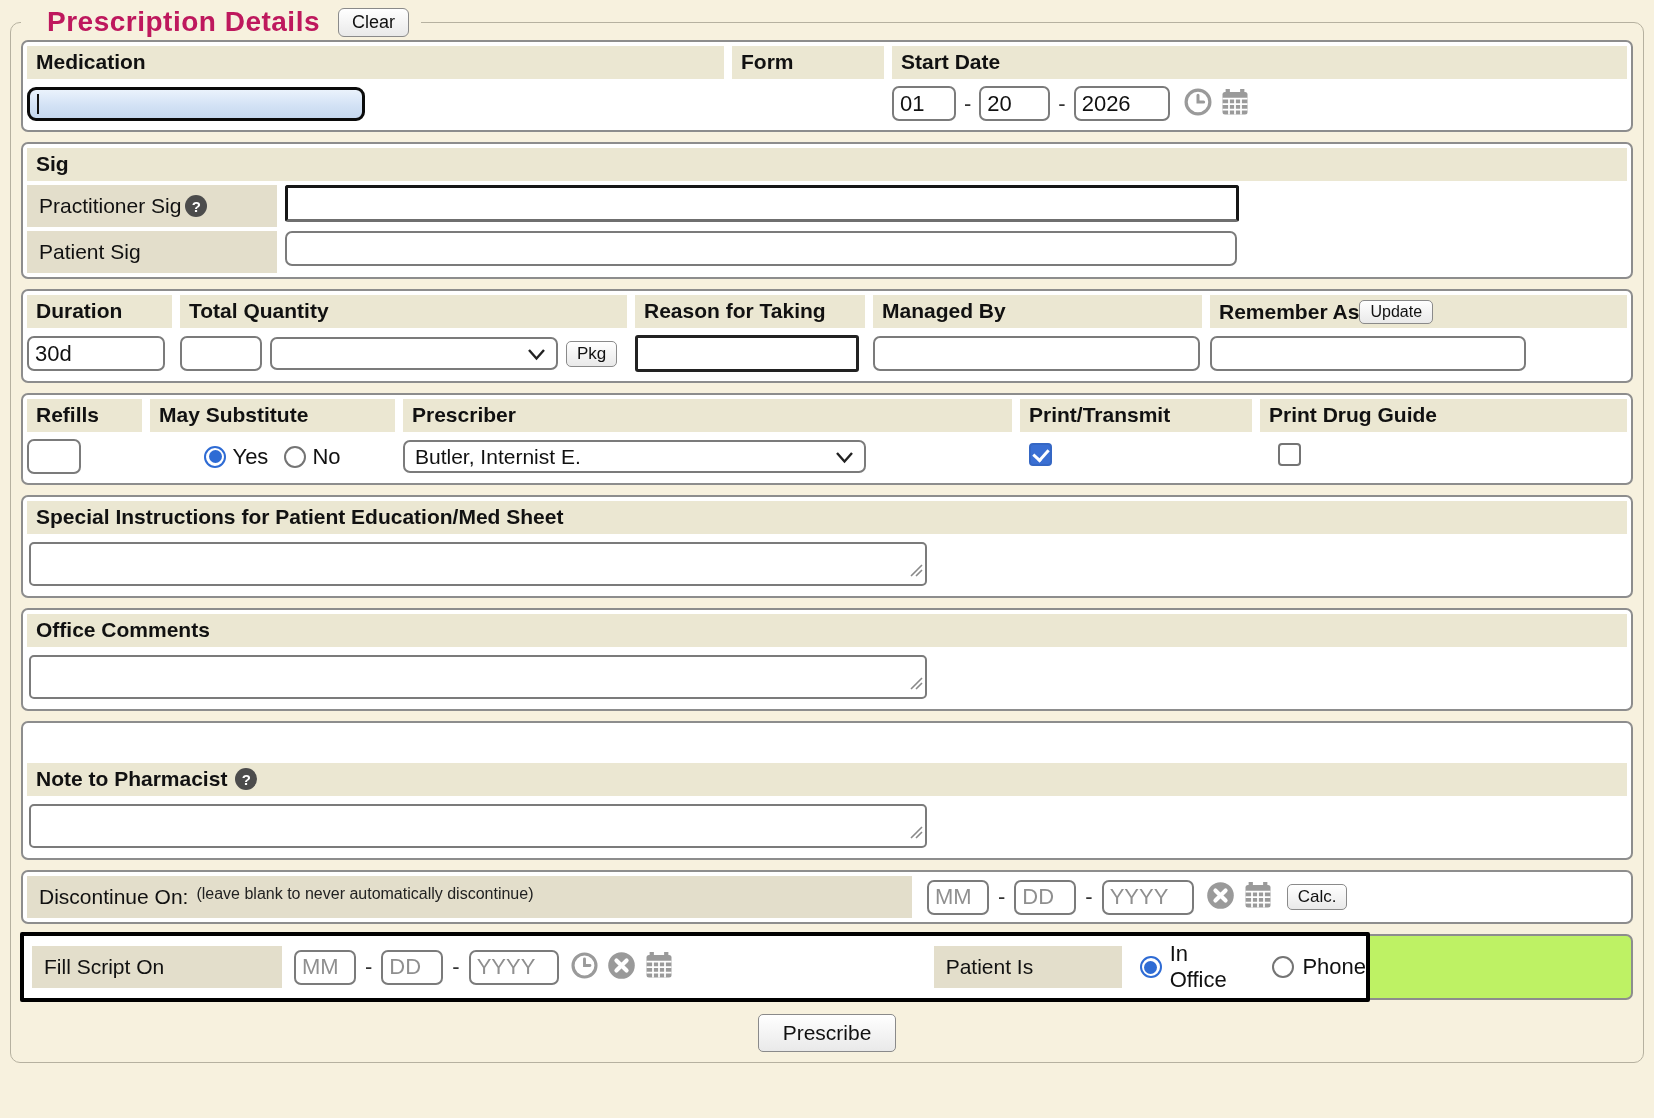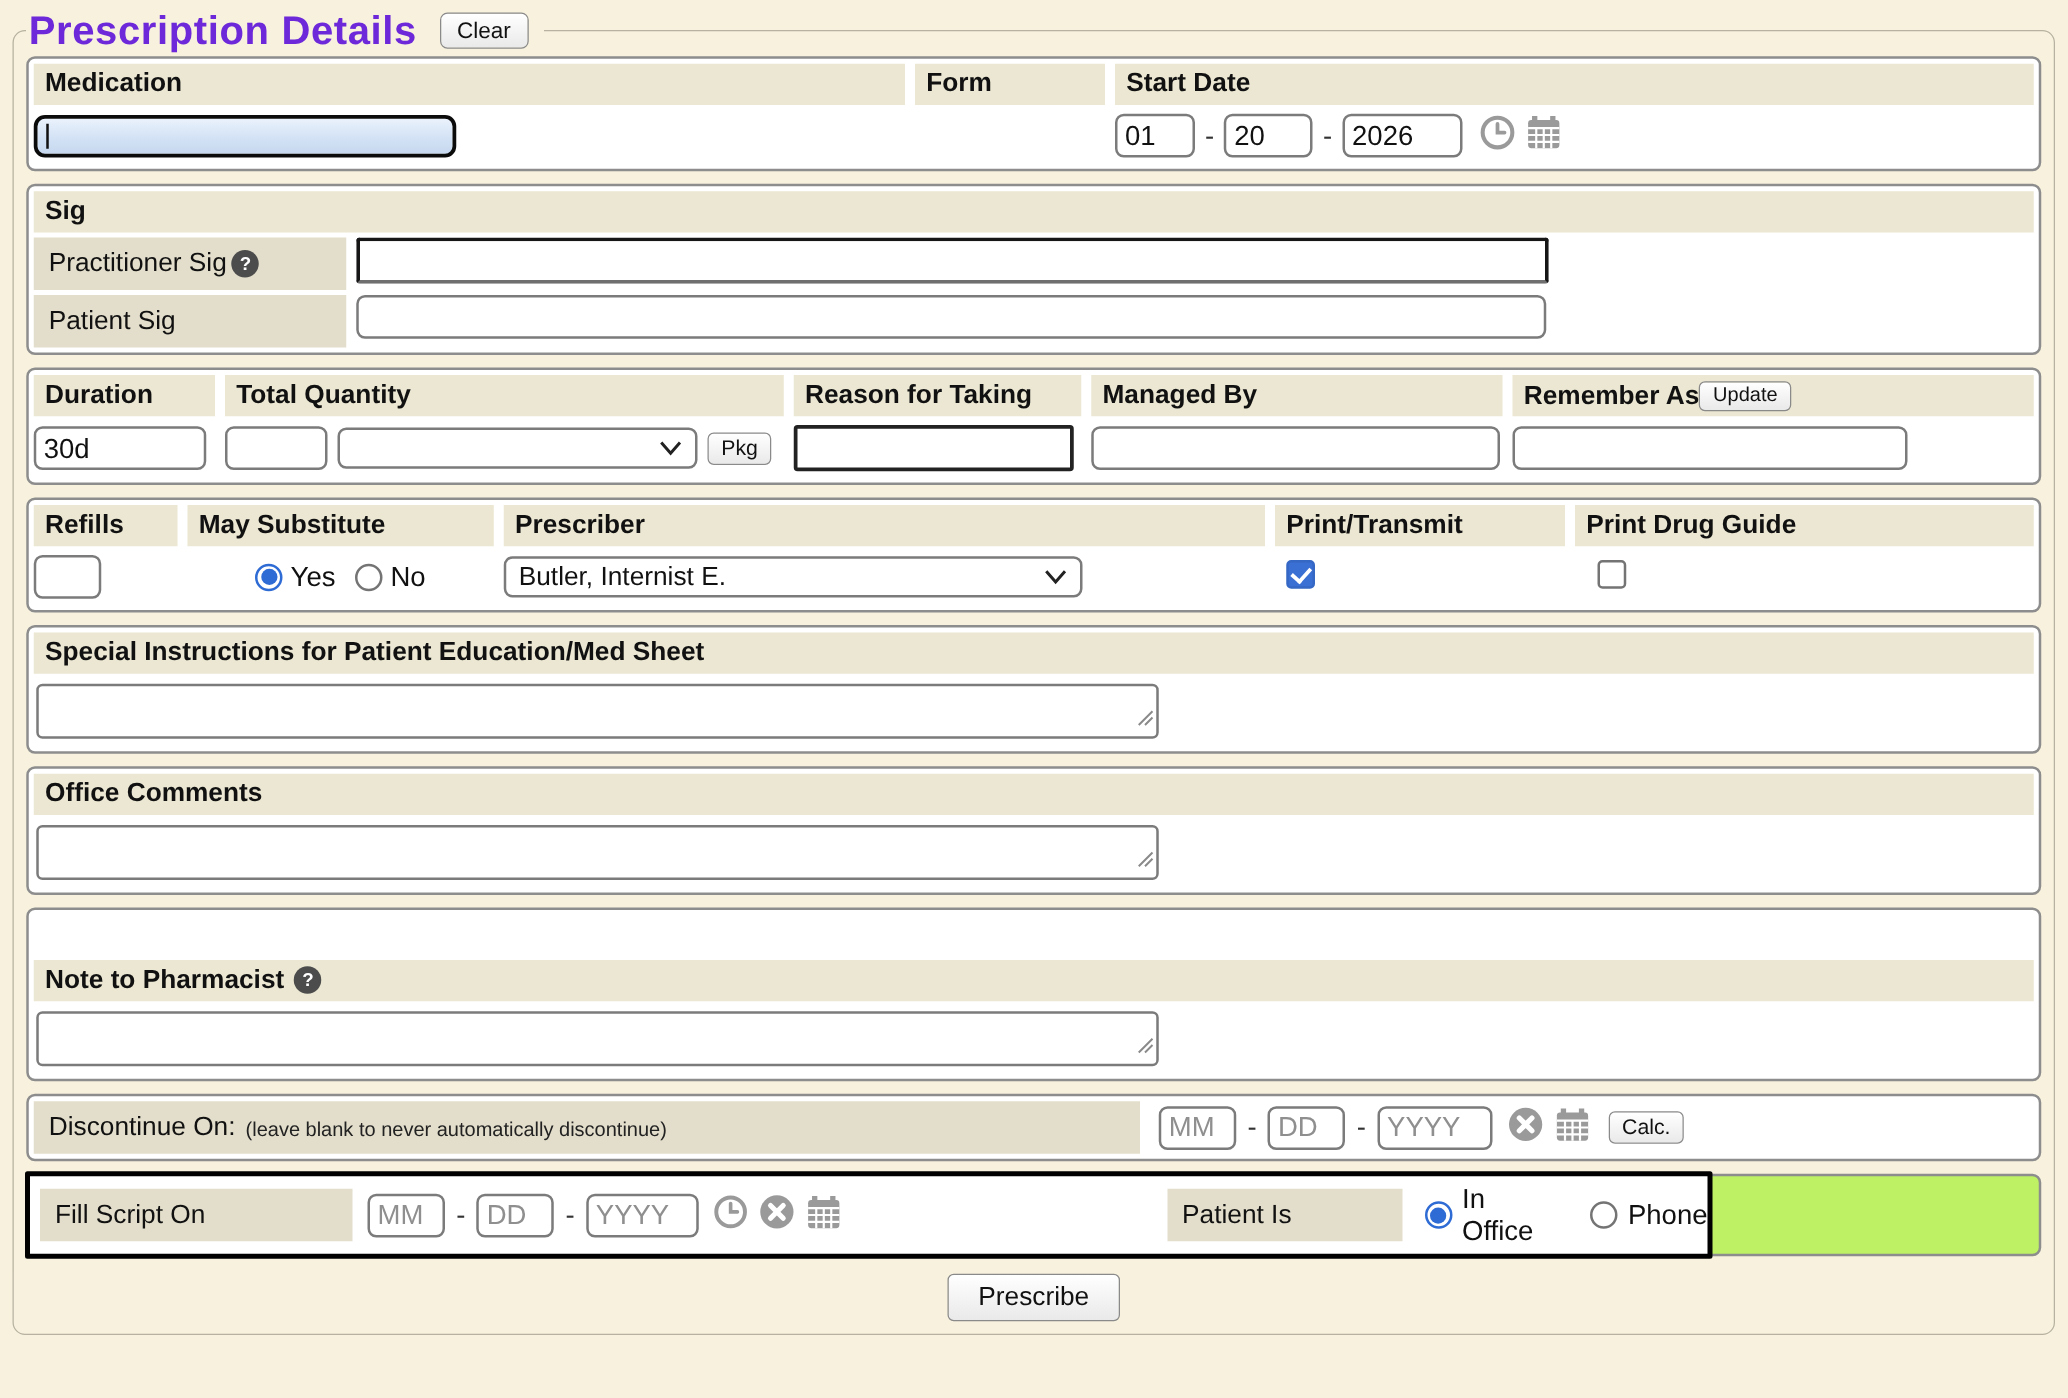--- a/index.html
+++ b/index.html
@@ -8,21 +8,21 @@
     background:#f7f1de;
     font-family:"Liberation Sans","DejaVu Sans",sans-serif;
     color:#111;
   }
   fieldset.frame{
     margin:6px 10px 0 10px;
     border:1px solid #b6b1a0;border-radius:10px;
     padding:2px 8px 10px 8px;
   }
   legend.frame-legend{display:flex;align-items:center;gap:18px;padding:0 12px 0 2px;margin-left:2px;}
-  .page-title{color:#6d28d9;font-size:32px;font-weight:bold;letter-spacing:.5px;}
+  .page-title{color:#be185d;font-size:28px;font-weight:bold;letter-spacing:.5px;margin-left:24px;}
   .btn{
     font-family:inherit;font-size:18px;color:#111;
     background:linear-gradient(#ffffff,#e9e9e9);
     border:1.5px solid #8a8a8a;border-radius:6px;
     padding:3px 13px;cursor:pointer;
   }
   .btn.small{font-size:16px;padding:2px 10px;border-radius:5px;}
 
   .sec{background:#fff;border:2px solid #8d8d8d;border-radius:7px;padding:4px;margin:0 2px 10px 2px;}
   .hrow{display:flex;gap:8px;}
@@ -283,21 +283,21 @@
     <div class="ta-wrap">
       <textarea class="ta" style=""></textarea>
       <span class="grip"><svg width="13" height="13" viewBox="0 0 13 13">
             <path d="M12 1L1 12M12 6L6 12" stroke="#8a8a8a" stroke-width="1.6"></path>
           </svg></span>
     </div>
   </div>
 
   <div class="sec">
     <div style="display:flex;align-items:center;gap:8px;">
-      <div class="labelcell" style="width:885px;flex:0 0 885px;display:flex;align-items:flex-end;gap:8px;">
+      <div class="labelcell" style="width:885px;flex:0 0 885px;display:flex;align-items:flex-start;gap:8px;">
         <span>Discontinue On:</span>
         <span class="hint">(leave blank to never automatically discontinue)</span>
       </div>
       <input class="tin" style="width: 46px; margin-left: 7px;" placeholder="MM">
       <span class="dash">-</span>
       <input class="tin" style="width: 46px;" placeholder="DD">
       <span class="dash">-</span>
       <input class="tin" style="width: 76px;" placeholder="YYYY">
       <span class="icon" style="margin-left:4px;">
         <svg width="29" height="29" viewBox="0 0 24 24">

